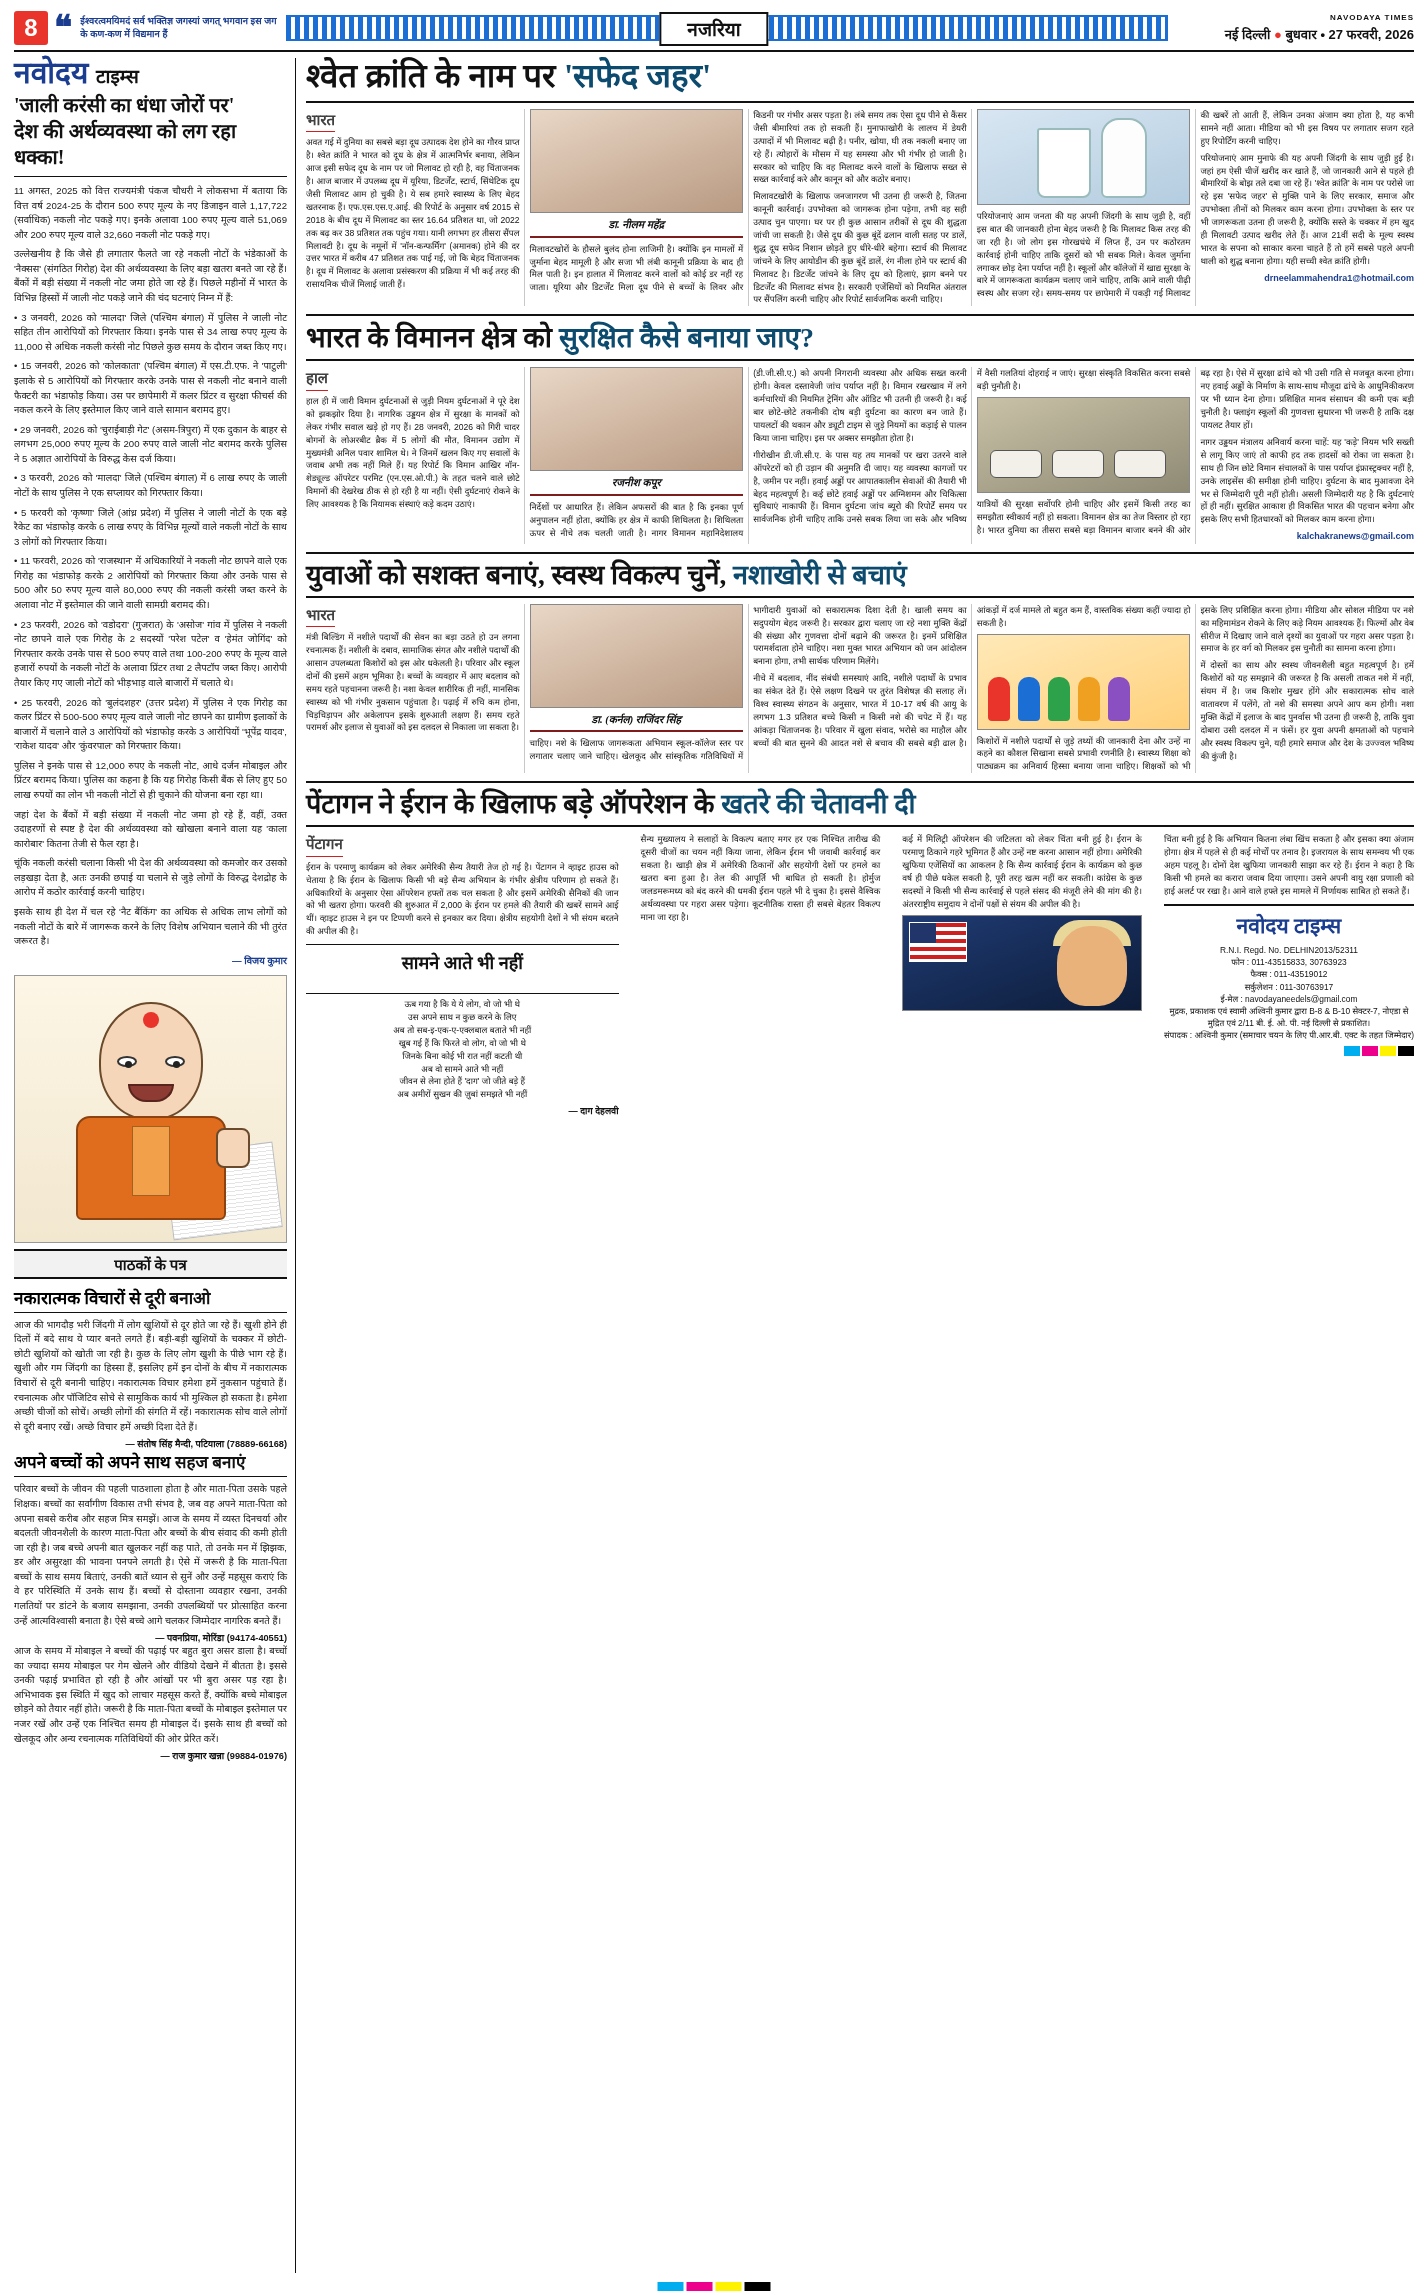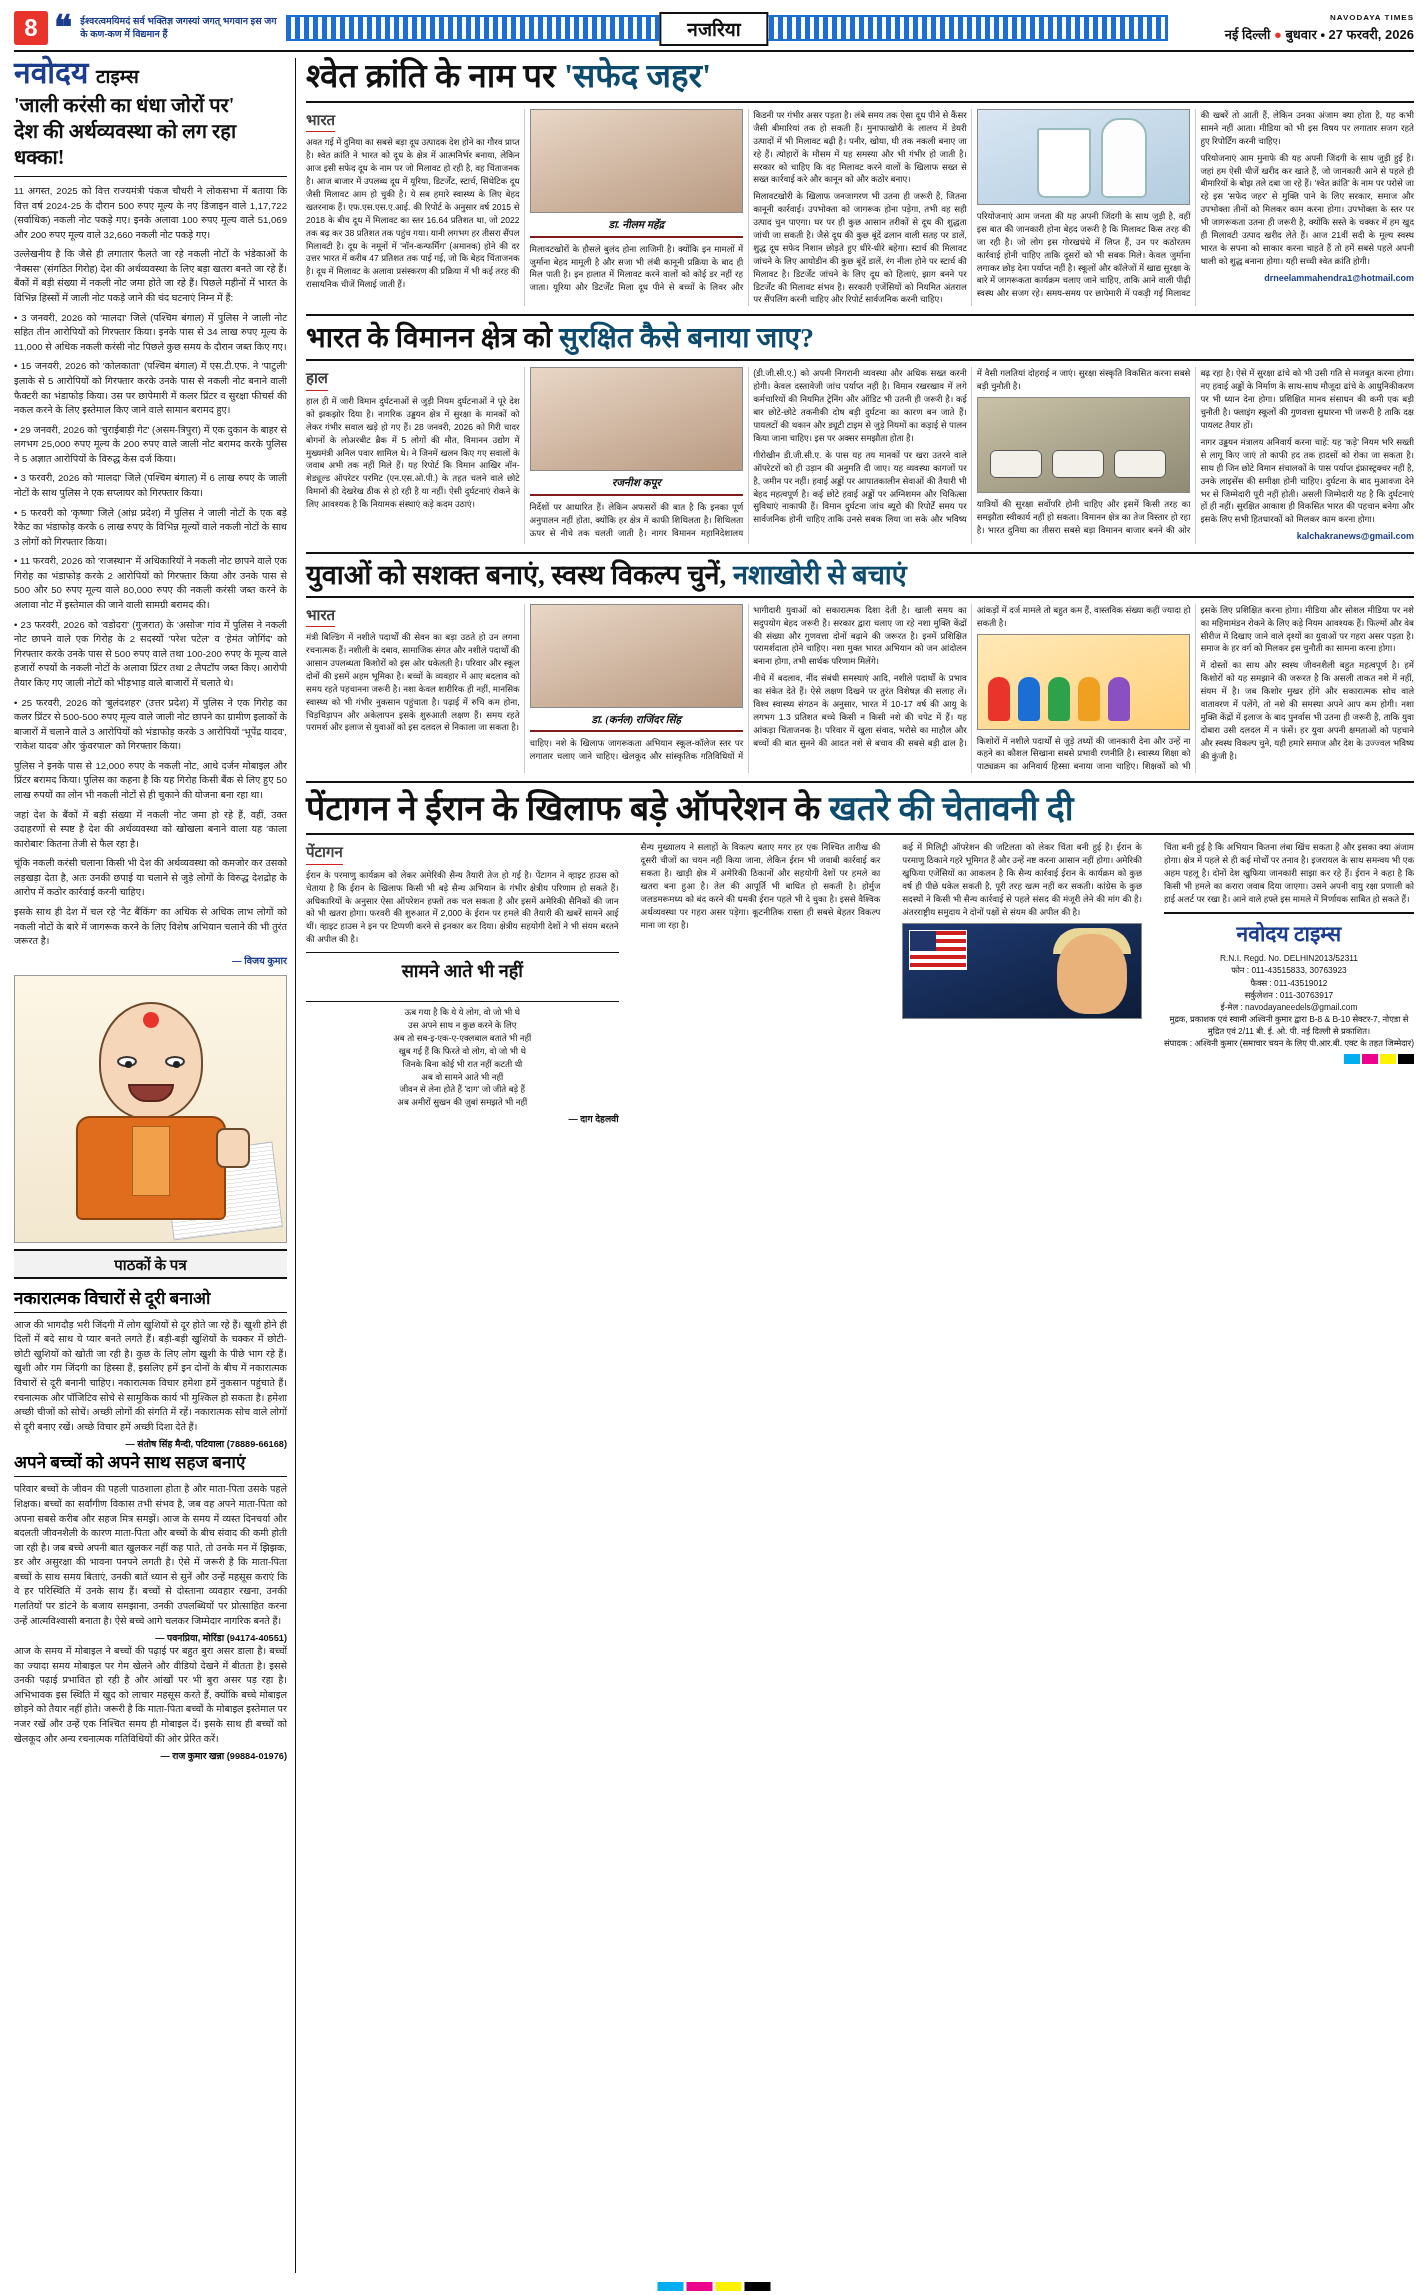--- a/index.html
+++ b/index.html
@@ -181,21 +181,21 @@
     font-family:"Liberation Serif", serif;
     font-weight: bold;
     line-height: 1.15;
     border-bottom: 2px solid #111;
     padding-bottom: 5px;
     margin-bottom: 6px;
   }
   .h1 { font-size: 33px; }
   .h2 { font-size: 28px; }
   .h3 { font-size: 27px; }
-  .h4 { font-size: 34px; }
+  .h4 { font-size: 27px; }
   .blue { color:#000000; }
   .red { color:#0c4a6e; }
   .topbar {
     border-top: 2px solid #111;
     padding-top: 6px;
   }
   .kicker {
     display:inline-block;
     font-family:"Liberation Serif", serif;
     font-size: 15px;

